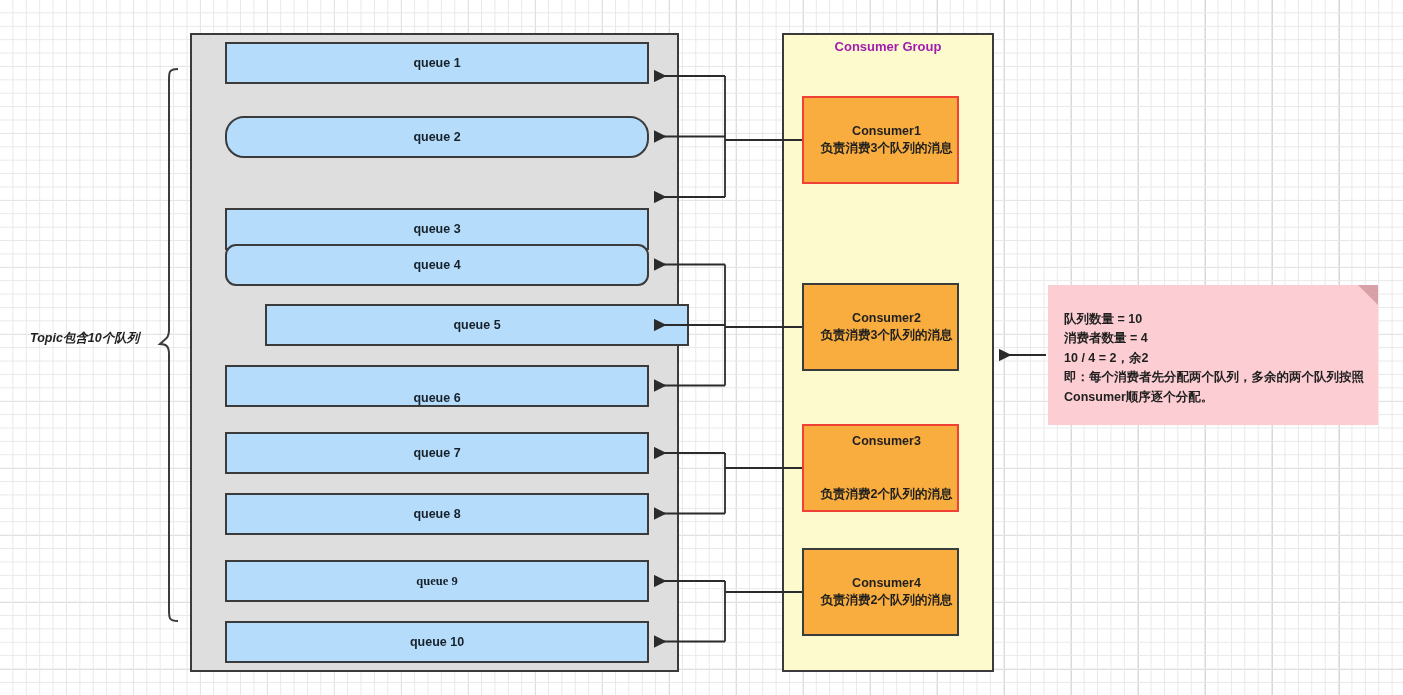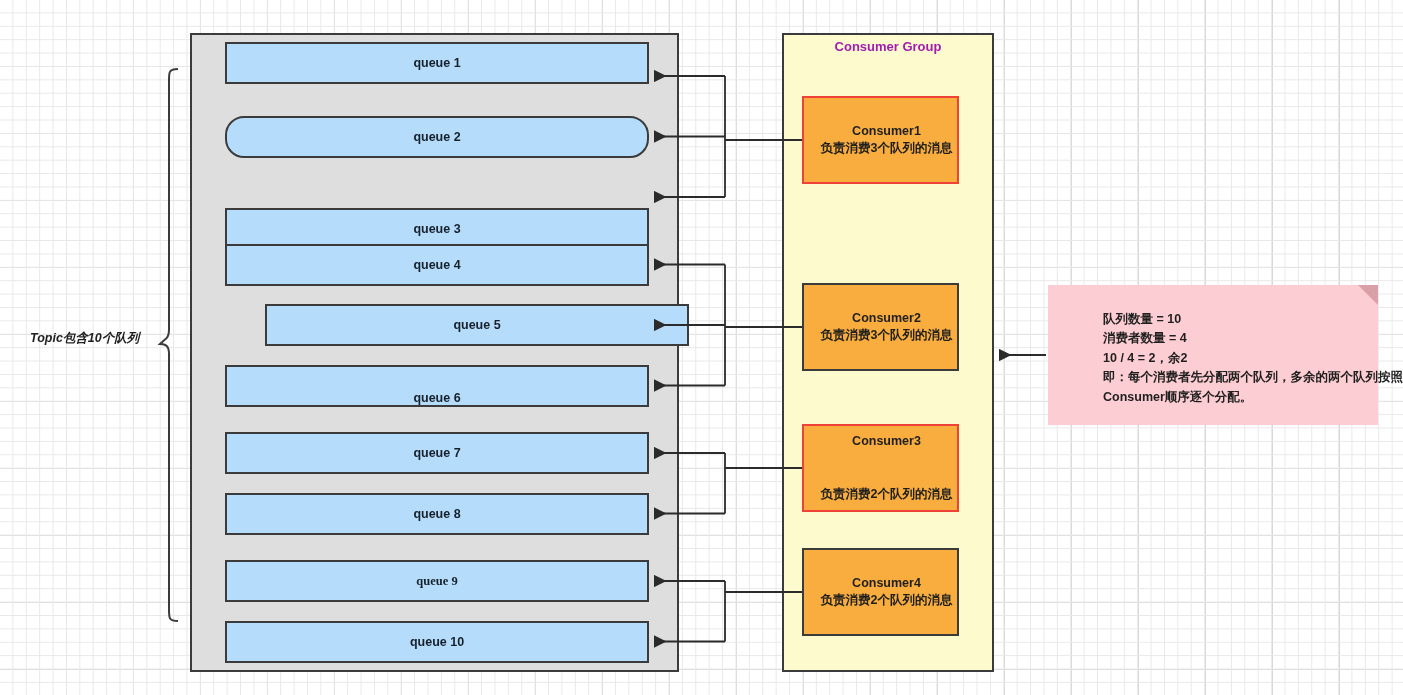--- a/index.html
+++ b/index.html
@@ -152,21 +152,20 @@
   .note-text {
     position: absolute;
     left: 16px;
     top: 25px;
     width: 300px;
     font-size: 12.5px;
     font-weight: bold;
     color: #1f1f1f;
     line-height: 1.55;
     white-space: pre-line;
-    margin-left: 39px;
   }
 
   
   .topic-label {
     position: absolute;
     left: 30px;
     top: 330px;
     font-size: 12.5px;
     font-weight: bold;
     color: #1f1f1f;
@@ -186,21 +185,21 @@
   <div id="queue-layer">
       <div class="queue" style="top: 42px;">
         <span>queue 1</span>
       </div>
       <div class="queue" style="top: 115.5px; border-radius: 19px;">
         <span>queue 2</span>
       </div>
       <div class="queue" style="top: 176px; margin-top: 32px;">
         <span>queue 3</span>
       </div>
-      <div class="queue" style="top: 243.5px;">
+      <div class="queue" style="top: 243.5px; border-radius: 11px;">
         <span>queue 4</span>
       </div>
       <div class="queue" style="top: 304px; margin-left: 40px;">
         <span>queue 5</span>
       </div>
       <div class="queue" style="top: 364.5px; align-items: flex-end;">
         <span>queue 6</span>
       </div>
       <div class="queue" style="top: 432px;">
         <span>queue 7</span>

